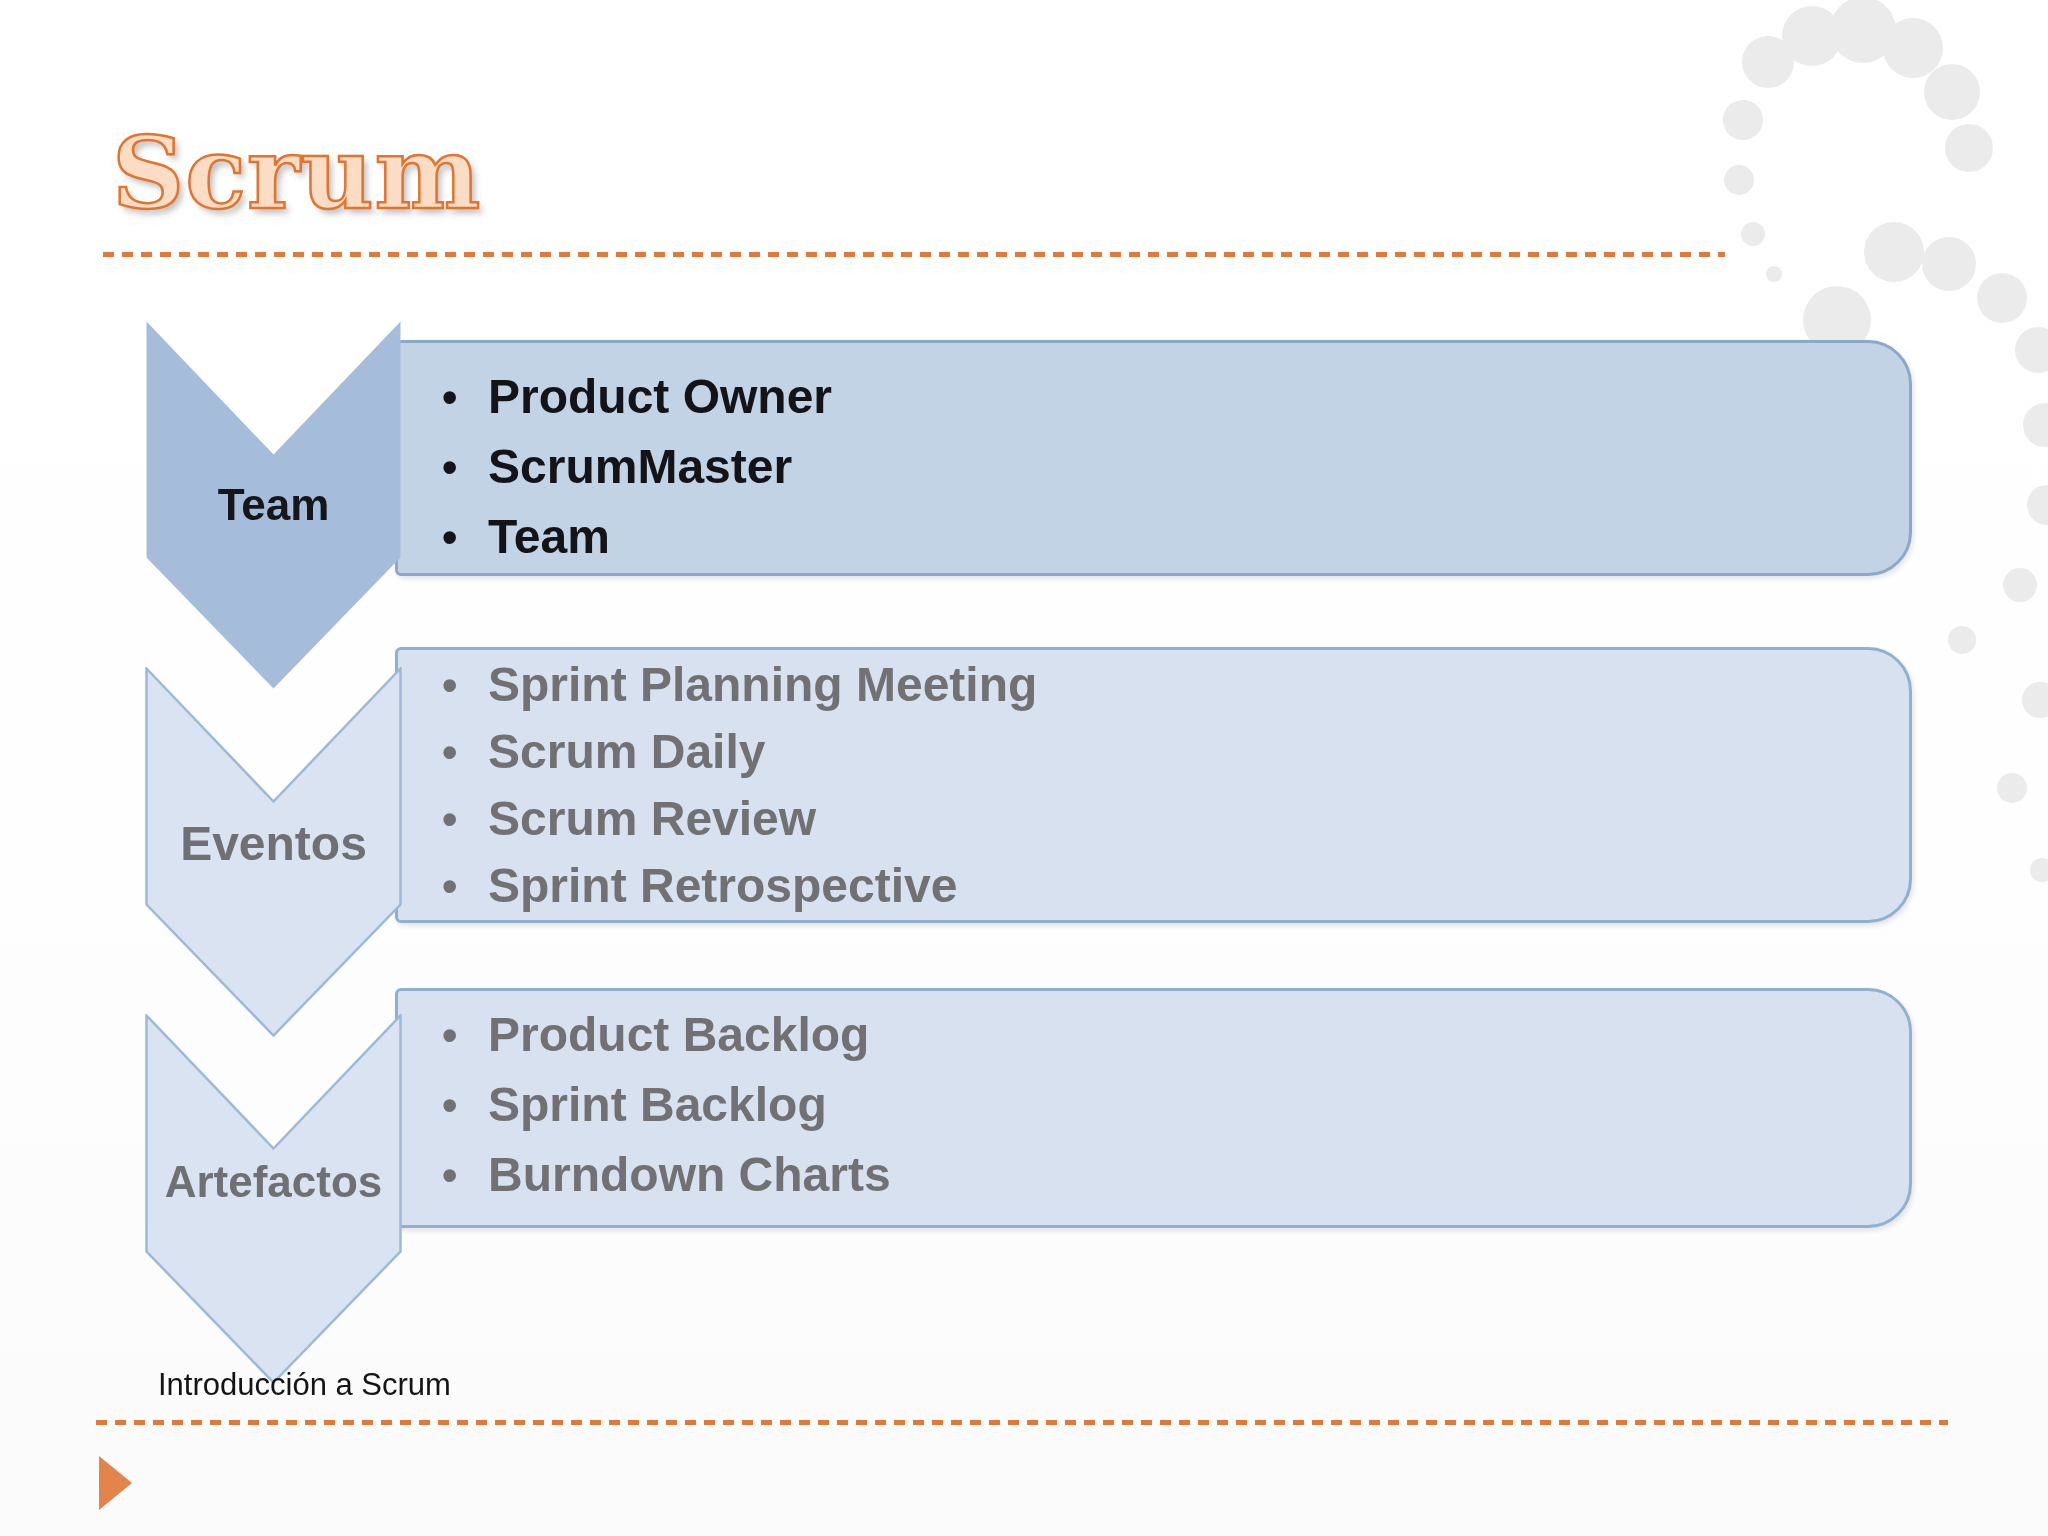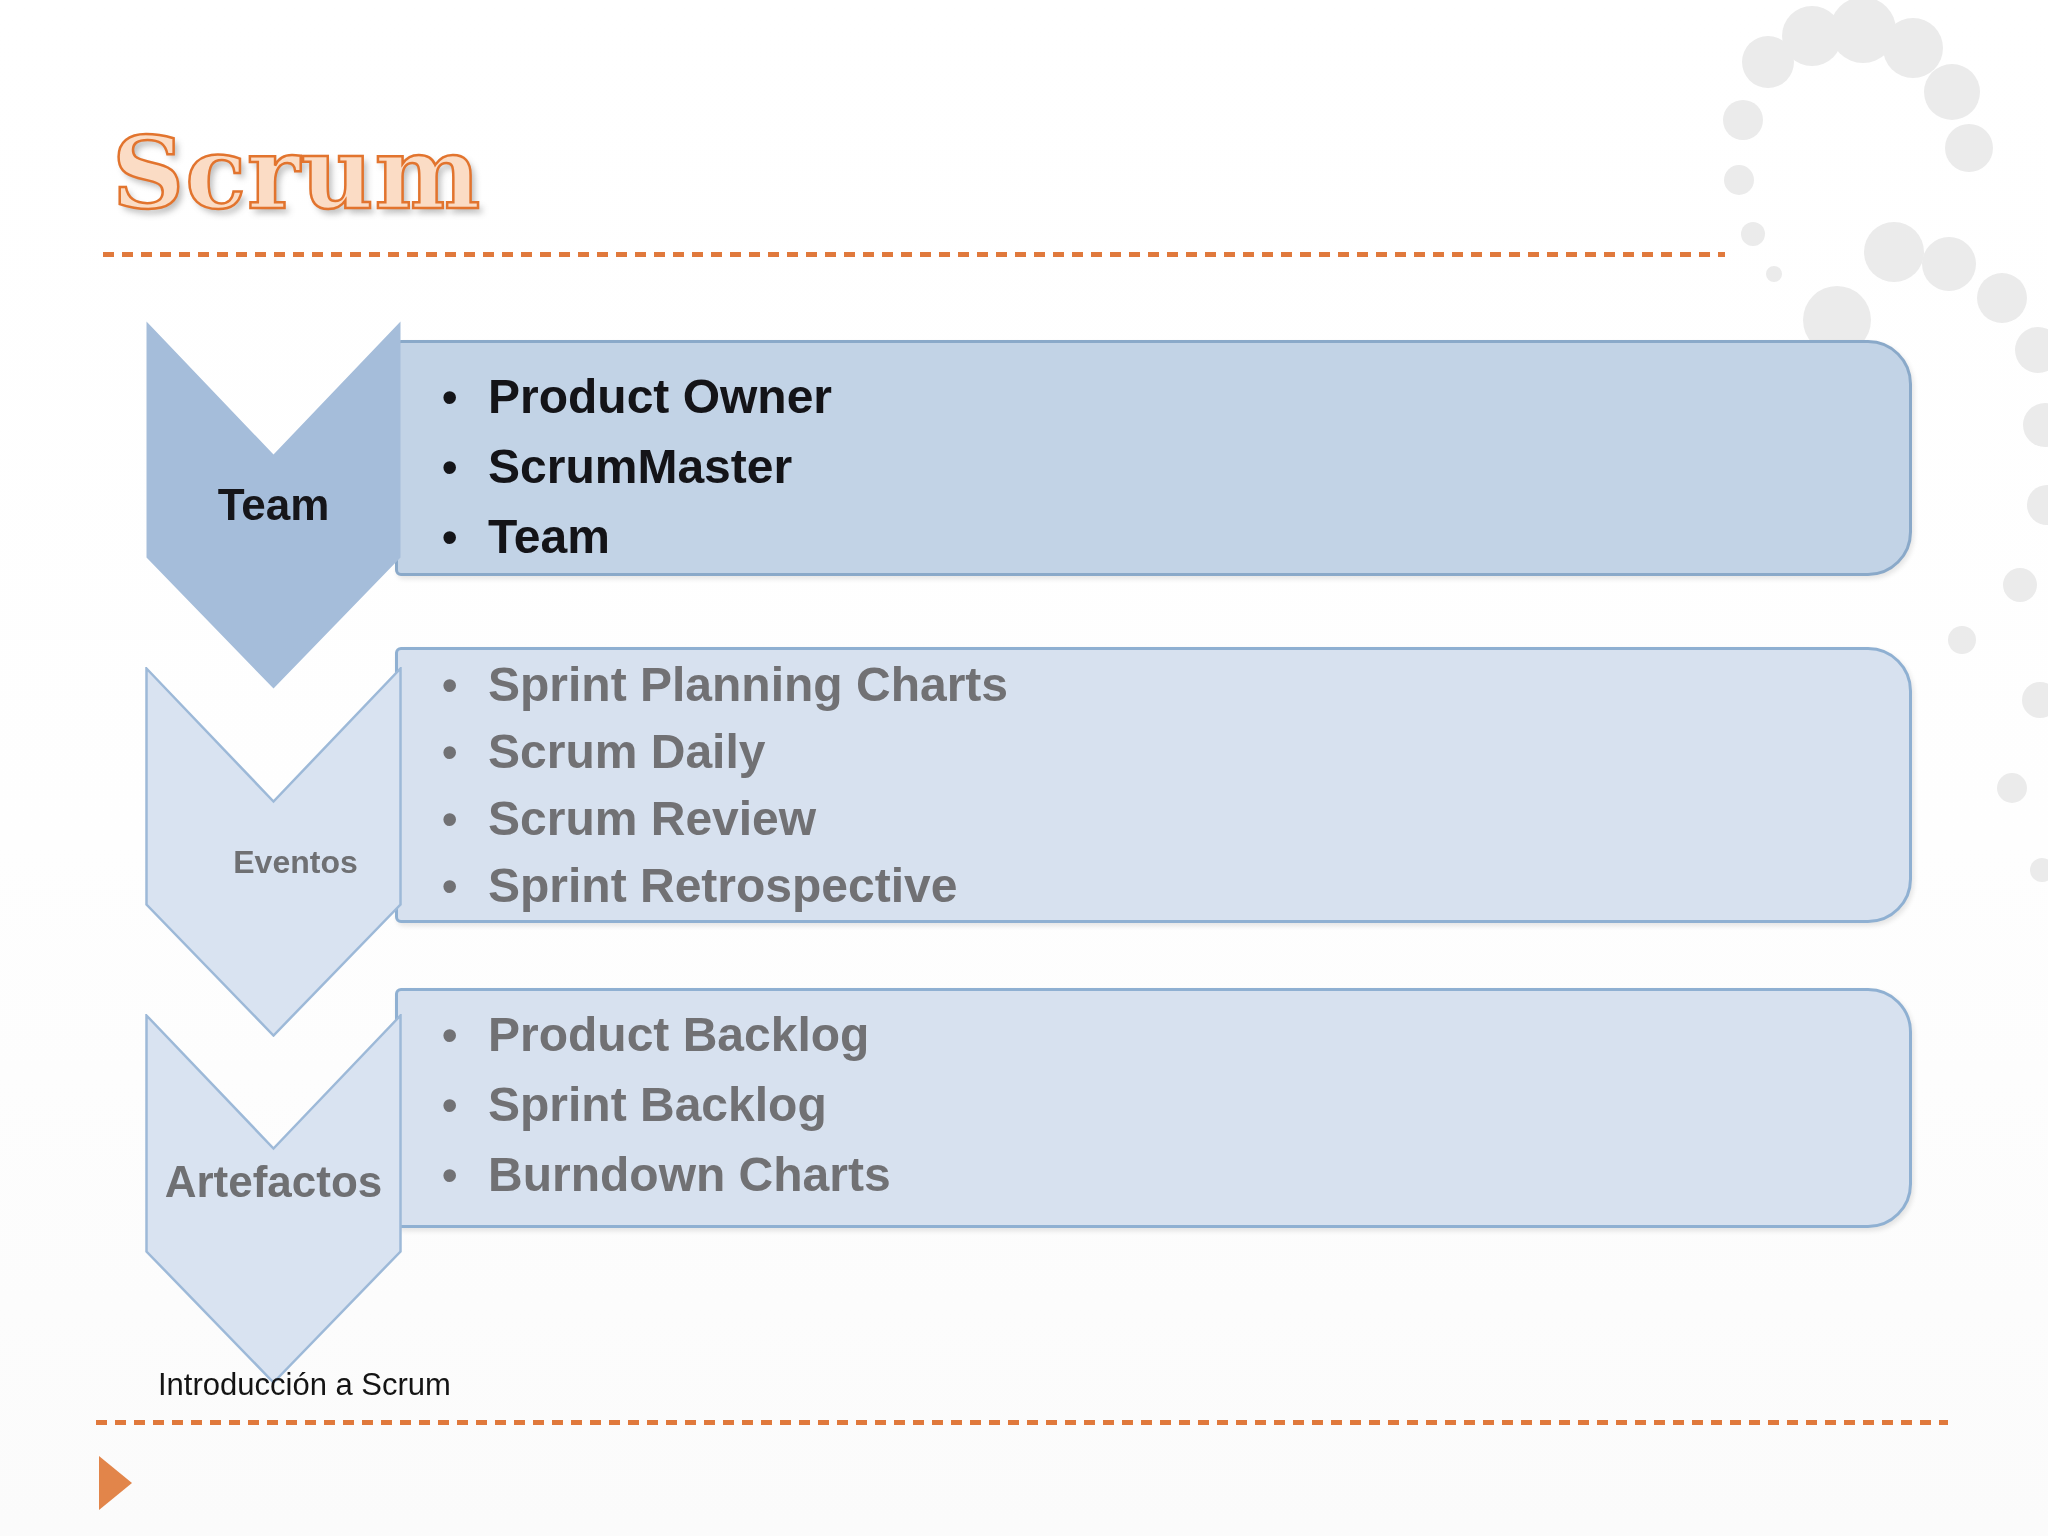--- a/index.html
+++ b/index.html
@@ -37,21 +37,21 @@
   .b3 ul{padding-top:9px;}  .b3 li{color:#717174;}
 
   
   .chevron{position:absolute;left:145px;width:257px;height:370px;}
   .c1{top:320px;} .c2{top:667px;} .c3{top:1014px;}
   .chevron svg{position:absolute;left:0;top:0;display:block;}
   .c1 polygon{fill:#a5bdda;}
   .c2 polygon,.c3 polygon{fill:#d9e3f1;stroke:#9db9d8;stroke-width:2.5;}
   .chev-label{position:absolute;left:0;width:100%;text-align:center;font-weight:bold;}
   .c1 .chev-label{top:163px;font-size:44px;line-height:44px;color:#16161a;}
-  .c2 .chev-label{top:173px;font-size:32px;line-height:44px;color:#6f7073;padding-left:22px;}
+  .c2 .chev-label{top:155px;font-size:48px;line-height:44px;color:#6f7073;}
   .c3 .chev-label{top:148px;font-size:44px;line-height:40px;color:#6f7073;}
 
   
   .footer-arrow{position:absolute;left:99px;top:1456px;width:0;height:0;
                 border-top:27px solid transparent;border-bottom:27px solid transparent;
                 border-left:33px solid #e2854a;}
   .footer-label{position:absolute;left:158px;top:1367px;font-size:31px;color:#141414;}
 </style>
 </head>
 <body>
@@ -90,21 +90,21 @@
   <div class="box b1">
     <ul>
       <li>Product Owner</li>
       <li>ScrumMaster</li>
       <li>Team</li>
     </ul>
   </div>
 
   <div class="box b2">
     <ul>
-      <li>Sprint Planning Charts</li>
+      <li>Sprint Planning Meeting</li>
       <li>Scrum Daily</li>
       <li>Scrum Review</li>
       <li>Sprint Retrospective</li>
     </ul>
   </div>
 
   <div class="box b3">
     <ul>
       <li>Product Backlog</li>
       <li>Sprint Backlog</li>

